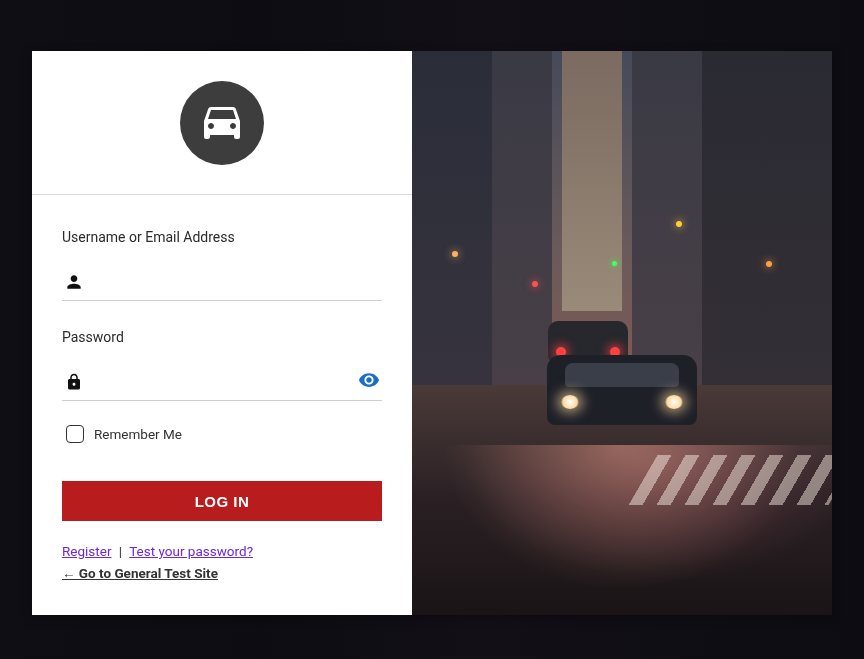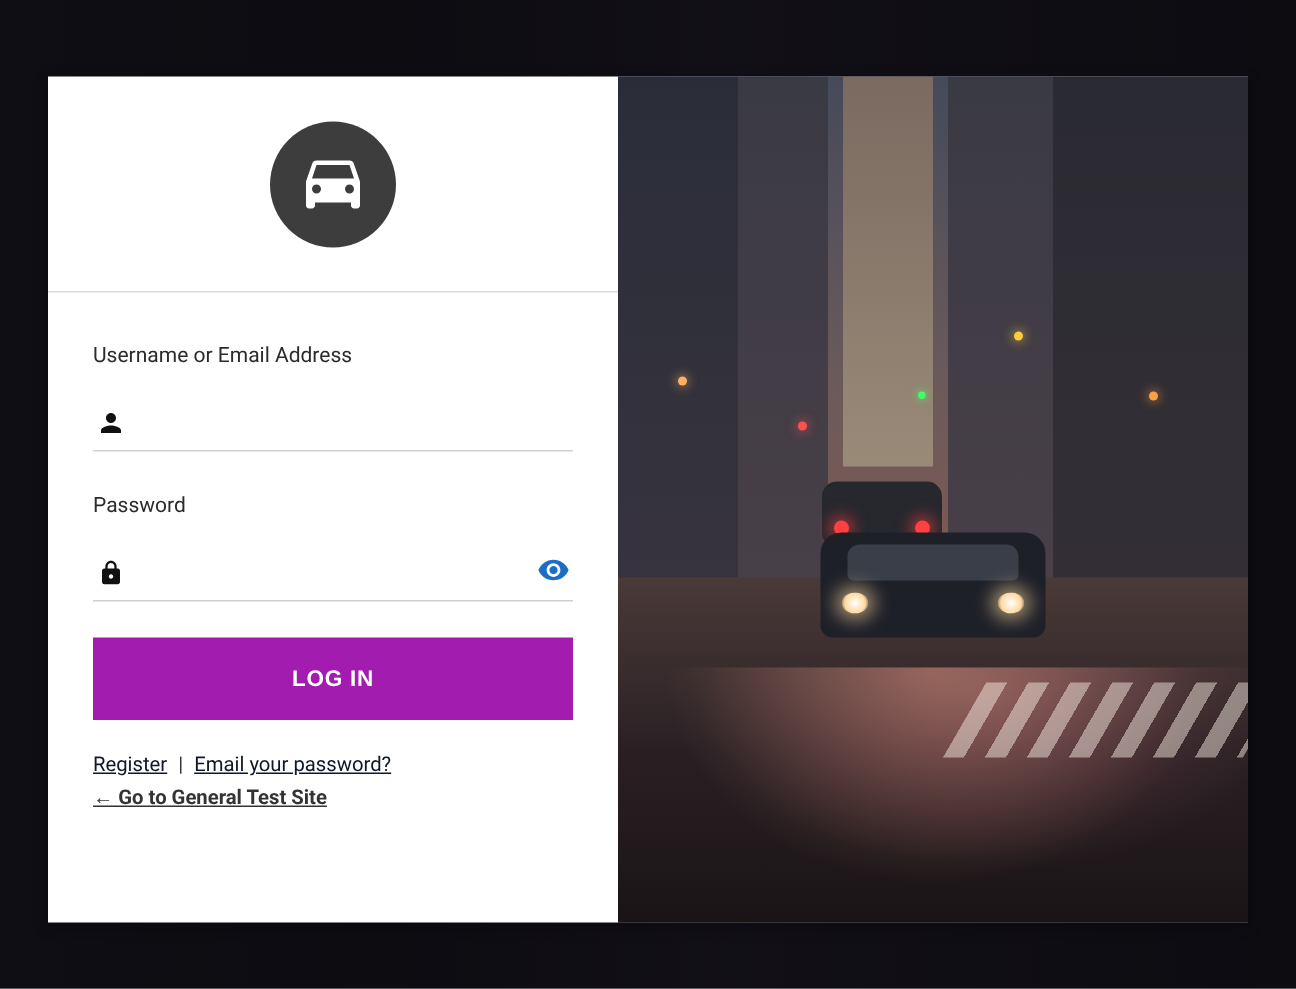--- a/index.html
+++ b/index.html
@@ -68,28 +68,28 @@
   .remember-row {
     display:flex; align-items:center; gap:10px;
     margin-bottom: 38px; padding-left: 4px;
   }
   .cb {
     width:18px; height:18px; border:1.5px solid #333; border-radius:4px; background:#fff; cursor:pointer;
   }
   .remember-label { font-size:13.5px; color:#333; }
 
   .login-btn {
-    height: 55px; background:#a21caf; color:#fff; border:none;
+    height: 40px; background:#b91c1c; color:#fff; border:none;
     font-size:15px; font-weight:600; letter-spacing:0.5px; cursor:pointer;
   }
 
   .links-row {
     margin-top: 22px; font-size:13.5px; color:#333;
   }
-  .links-row a { color:#0f172a; text-decoration:underline; }
+  .links-row a { color:#6d28d9; text-decoration:underline; }
   .links-row .sep { padding:0 4px; }
   .back-row {
     margin-top: 6px; font-size:13.5px;
   }
   .back-row a { color:#333; text-decoration:underline;font-weight:bold; }
 
   
   .image-pane {
     flex:1; position:relative; overflow:hidden;
     background: linear-gradient(180deg, #2a2e3a 0%, #3a3440 30%, #2b2228 70%, #1e1a1e 100%);
@@ -165,27 +165,31 @@
         <input class="field-input" type="password" value="" style="">
         <span class="eye-btn">
           <span>
             <svg width="22" height="22" viewBox="0 0 24 24" fill="#1a6fc4">
               <path d="M12 4.5C7 4.5 2.73 7.61 1 12c1.73 4.39 6 7.5 11 7.5s9.27-3.11 11-7.5c-1.73-4.39-6-7.5-11-7.5zM12 17c-2.76 0-5-2.24-5-5s2.24-5 5-5 5 2.24 5 5-2.24 5-5 5zm0-8c-1.66 0-3 1.34-3 3s1.34 3 3 3 3-1.34 3-3-1.34-3-3-3z"></path>
             </svg>
           </span>
         </span>
       </div>
 
+      <div class="remember-row">
+        <div class="cb" role="checkbox" aria-checked="false"></div>
+        <span class="remember-label">Remember Me</span>
+      </div>
 
       <button class="login-btn">LOG IN</button>
 
       <div class="links-row">
         <a href="#">Register</a>
         <span class="sep">|</span>
-        <a href="#">Email your password?</a>
+        <a href="#">Test your password?</a>
       </div>
       <div class="back-row">
         <a href="#">← Go to General Test Site</a>
       </div>
 
     </div>
   </div>
 
   <div class="image-pane">
     <div class="sky"></div>

